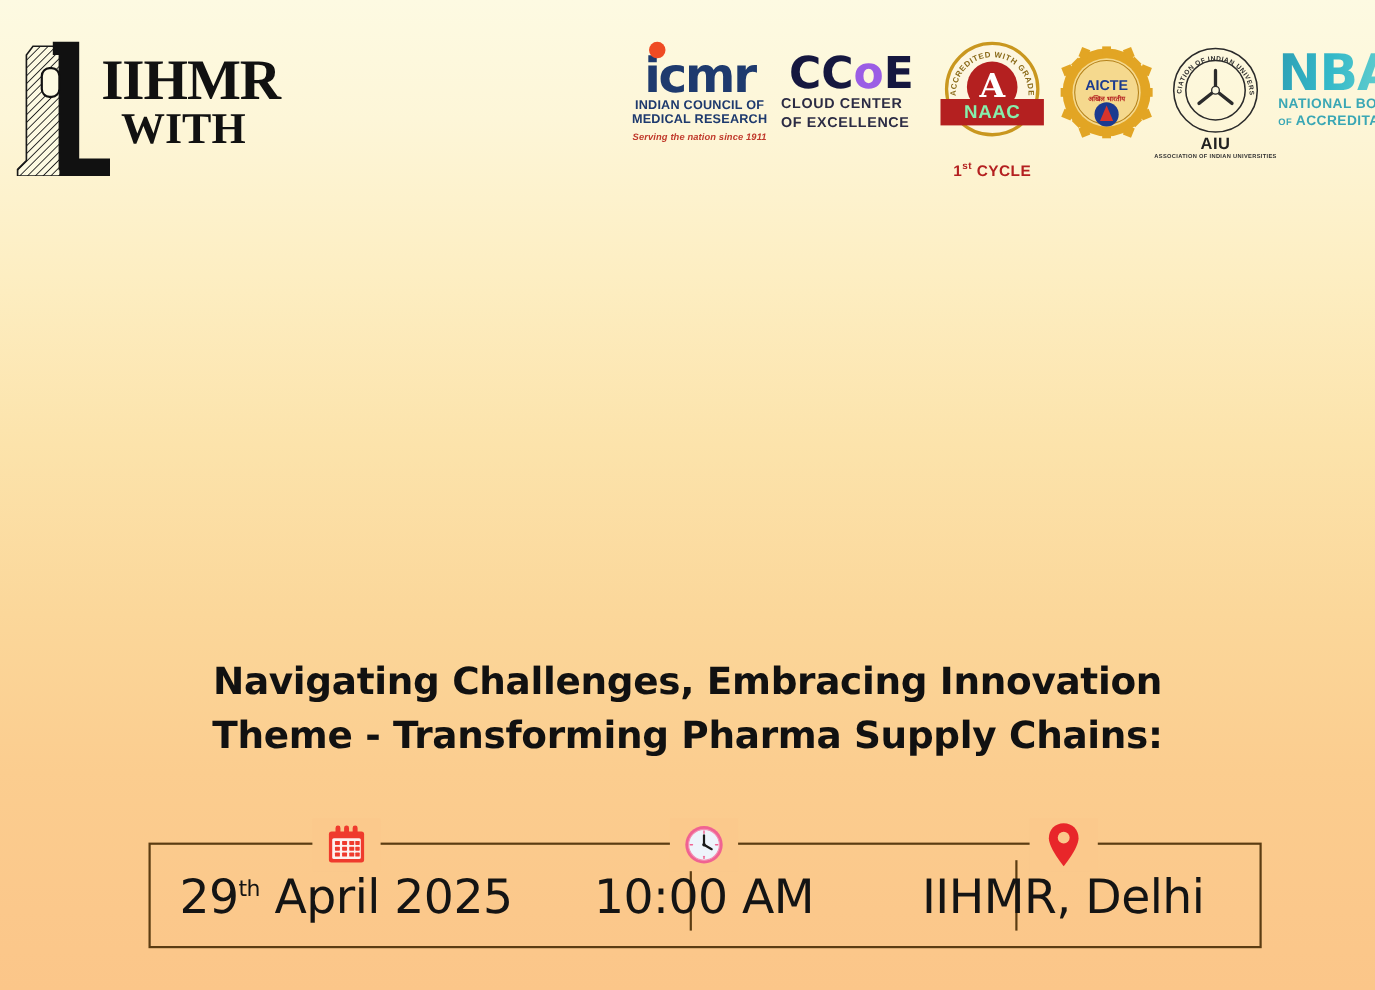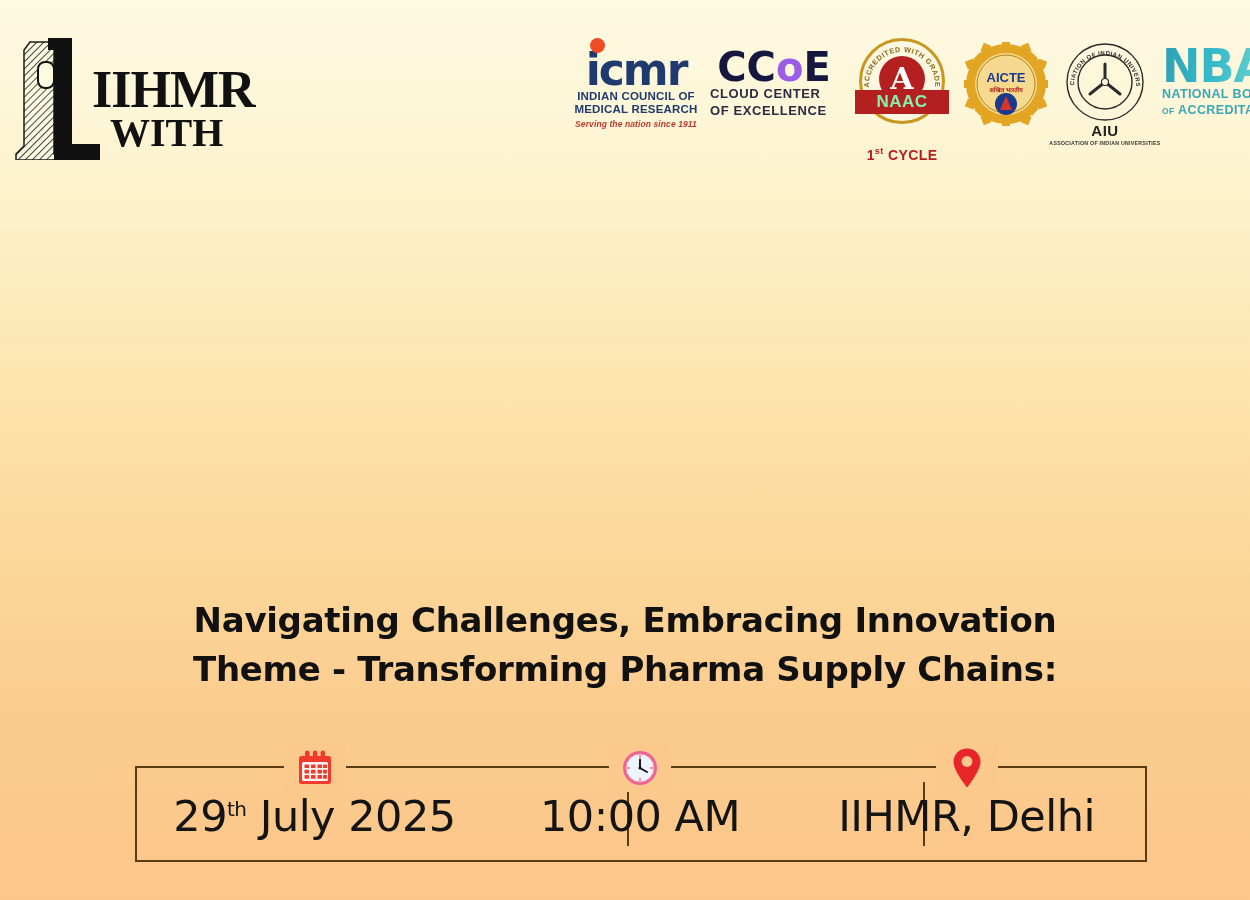--- a/index.html
+++ b/index.html
@@ -49,21 +49,21 @@
   .iihmr-mark {
     position: absolute;
     left: 0;
     top: 0;
     width: 86px;
     height: 124px;
   }
   .iihmr-text {
     position: absolute;
     left: 78px;
-    top: 30px;
+    top: 14px;
     width: 152px;
   }
   .iihmr-main {
     font-family: "Liberation Serif", serif;
     font-weight: bold;
     font-size: 52px;
     line-height: 0.92;
     letter-spacing: -1px;
     color: #111;
   }
@@ -540,21 +540,21 @@
             <rect x="27" y="26.1" width="4" height="3.6" rx="0.6"></rect>
           </g>
           <g fill="#ef3a2d">
             <rect x="9" y="1.5" width="4.5" height="9" rx="2.2"></rect>
             <rect x="16.8" y="1.5" width="4.5" height="9" rx="2.2"></rect>
             <rect x="24.6" y="1.5" width="4.5" height="9" rx="2.2"></rect>
           </g>
         </svg>
       </div>
       <div class="info-text">
-        <span>29</span><sup>th</sup><span> July 2025</span>
+        <span>29</span><sup>th</sup><span> April 2025</span>
       </div>
     </div>
 
     <div class="info-cell time">
       <div class="info-icon">
         <svg class="clock-icon" viewBox="0 0 40 40">
           <circle cx="20" cy="20" r="17" fill="#f06292"></circle>
           <circle cx="20" cy="20" r="14" fill="#eef4fb" stroke="#f48fb1" stroke-width="1"></circle>
           <g stroke="#f06292" stroke-width="1.3" stroke-linecap="round">
             <line x1="20" y1="7.5" x2="20" y2="9.5"></line>

